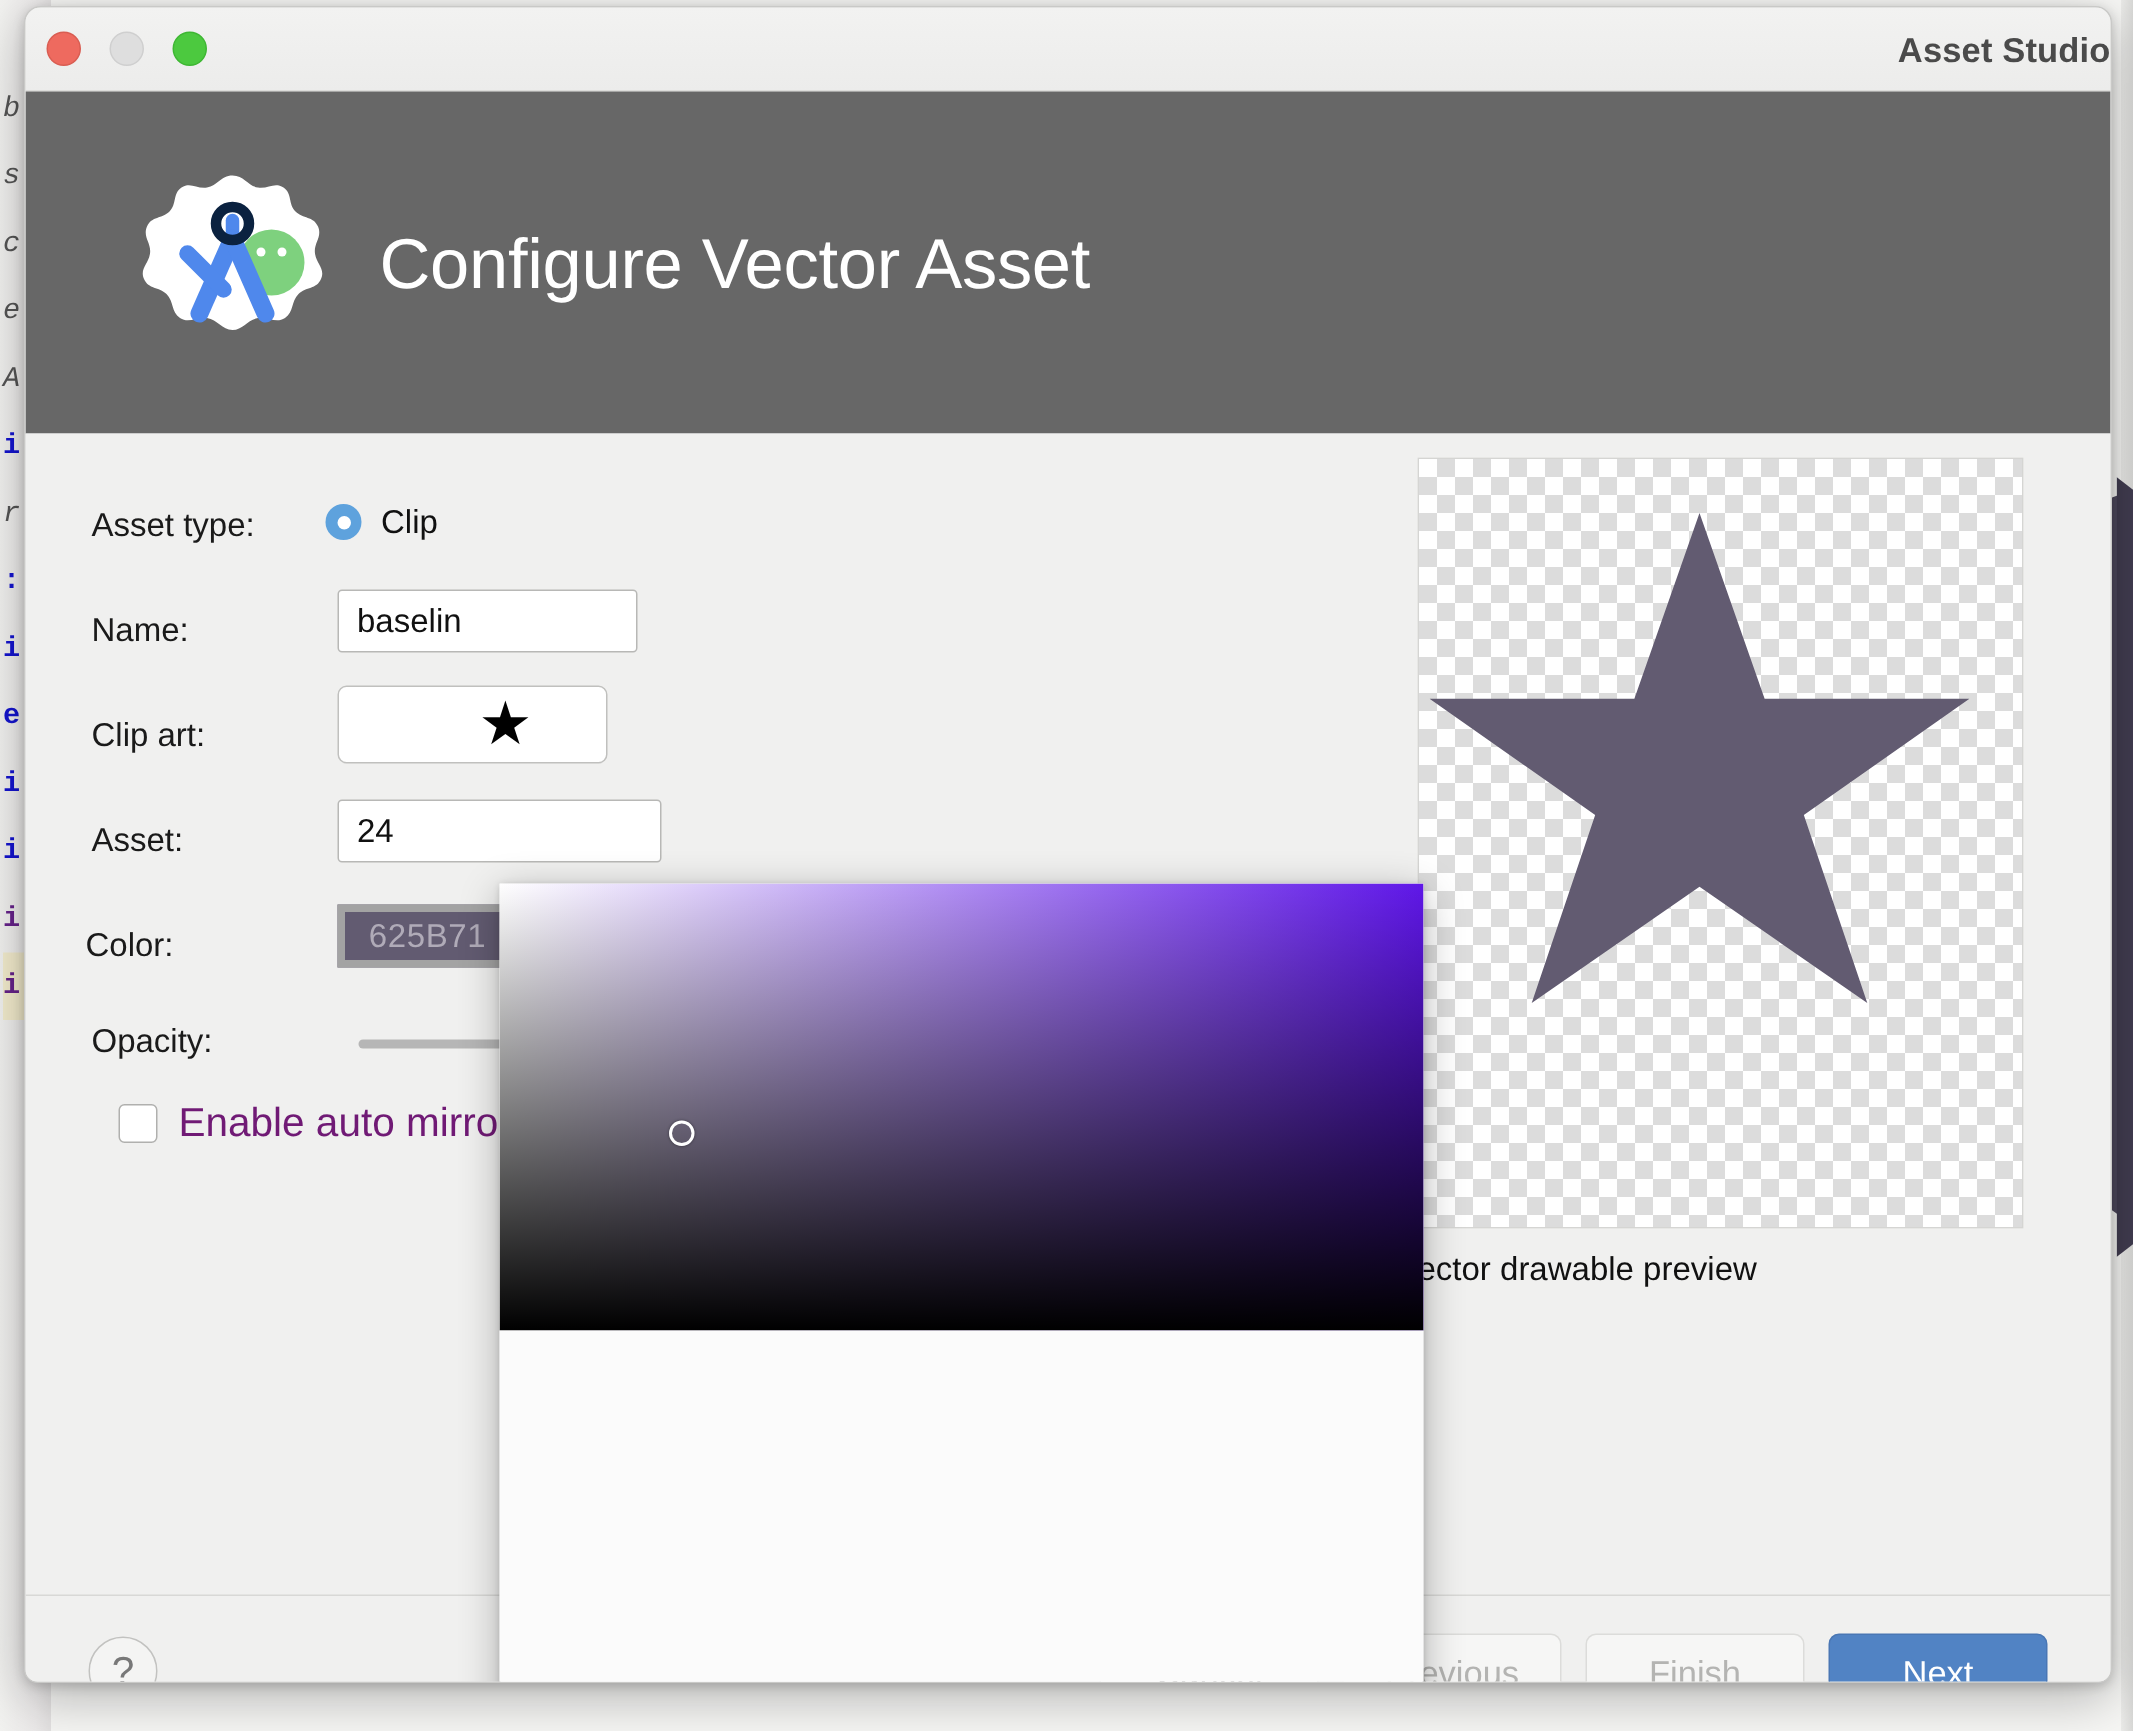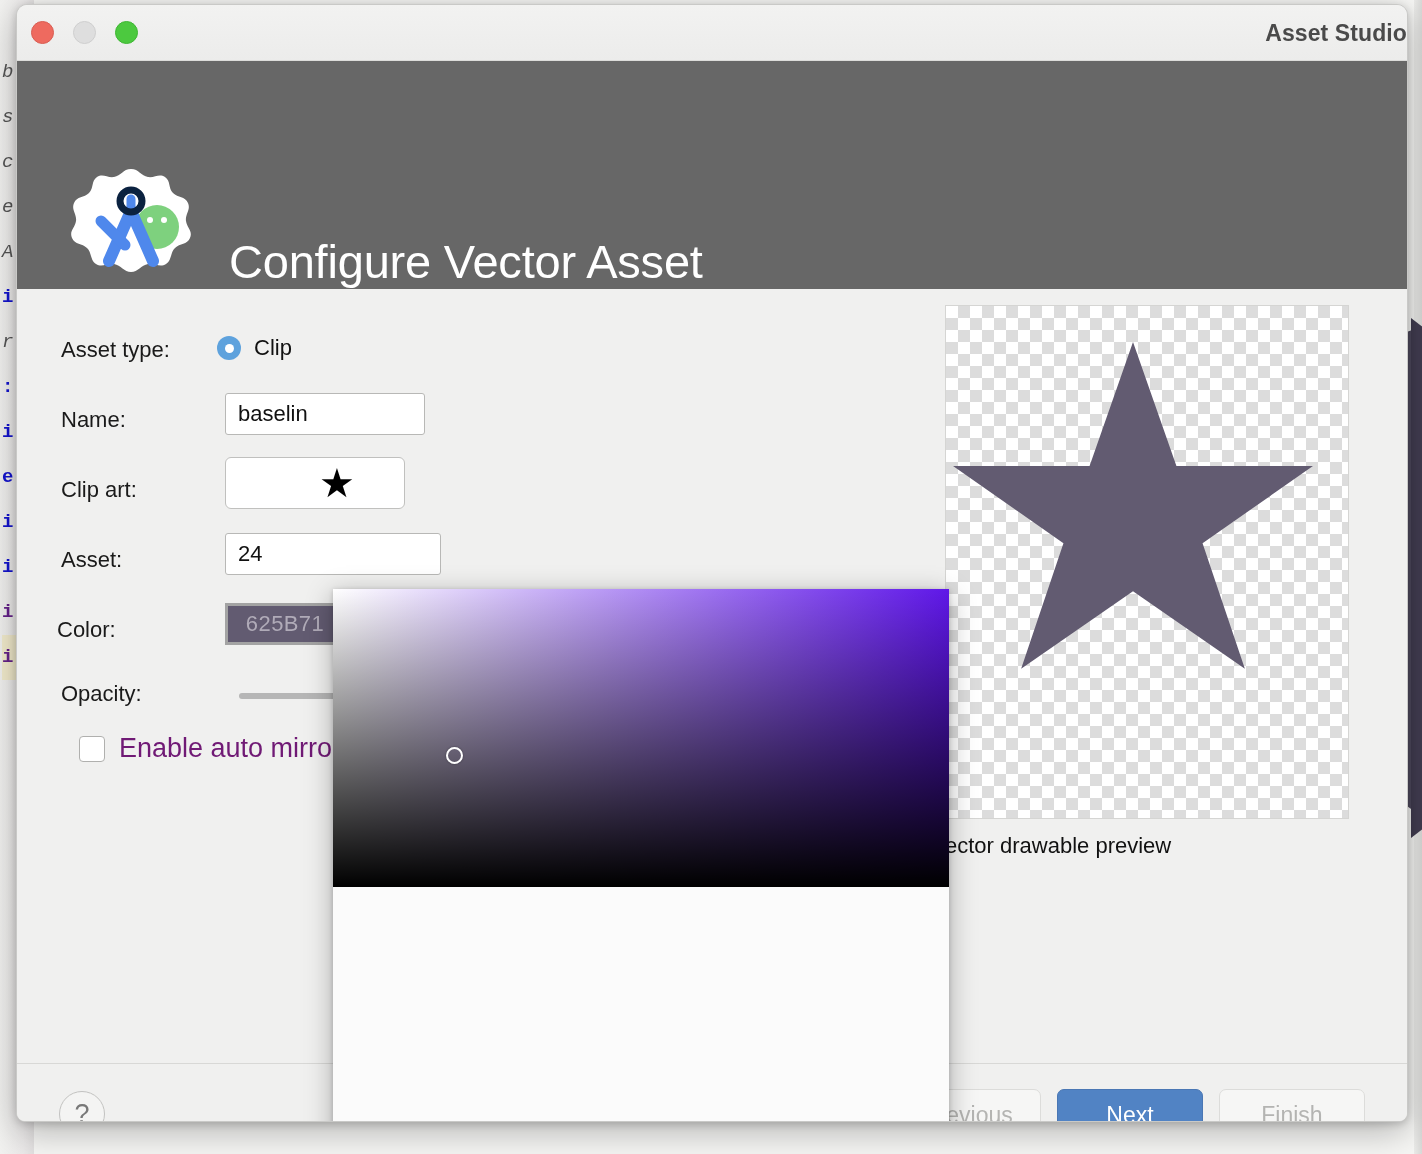--- a/index.html
+++ b/index.html
@@ -117,22 +117,22 @@
     color: #4a4a4a;
     letter-spacing: 0.1px;
   }
 
   
   .header {
     position: relative;
     height: 228px;
     background: #676767;
     display: flex;
-    align-items: flex-end;
-    padding-left: 52px;
+    align-items: center;
+    padding-left: 76px;
   }
   .logo {
     width: 124px;
     height: 124px;
     position: relative;
     flex: none;
   }
   .logo svg { display: block; width: 124px; height: 124px; }
   .header-title {
     margin-left: 36px;
@@ -191,21 +191,21 @@
     border-radius: 6px;
     height: 52px;
     display: flex;
     align-items: center;
     justify-content: center;
   }
   .clipart-btn .star-glyph { font-size: 40px; line-height: 1; color: #000; margin-left: 44px; }
 
   .color-swatch-field {
     background: #625B71;
-    border: 3px solid #a3a3a3;
+    border: 5px solid #a3a3a3;
     height: 42px;
     display: flex;
     align-items: center;
     justify-content: center;
     font-size: 22px;
     color: #b0abb8;
     letter-spacing: 0.4px;
     overflow: hidden;
     white-space: nowrap;
   }
@@ -500,19 +500,19 @@
         </div>
       </div>
 
     </div>
 
     <div class="footer">
       <div class="help-btn">?</div>
       <div class="footer-buttons">
         <div class="btn">Cancel</div>
         <div class="btn disabled">Previous</div>
+        <div class="btn disabled">Finish</div>
         <div class="btn primary">Next</div>
-        <div class="btn disabled">Finish</div>
       </div>
     </div>
 
   </div>
 </div>
 
 </body></html>

